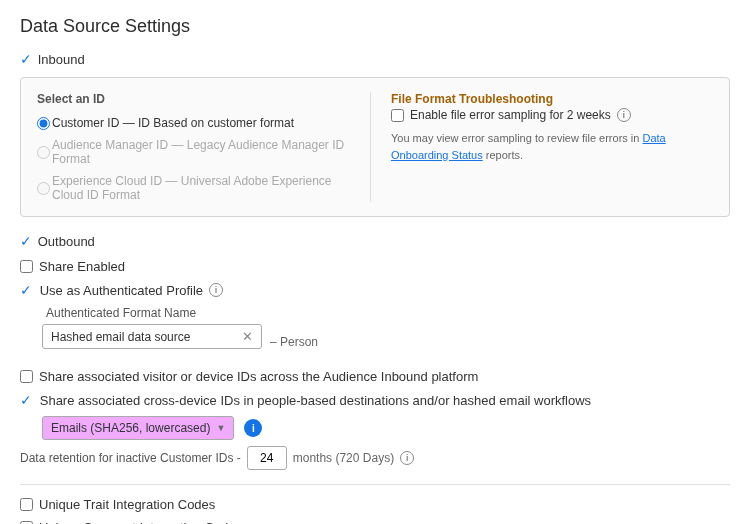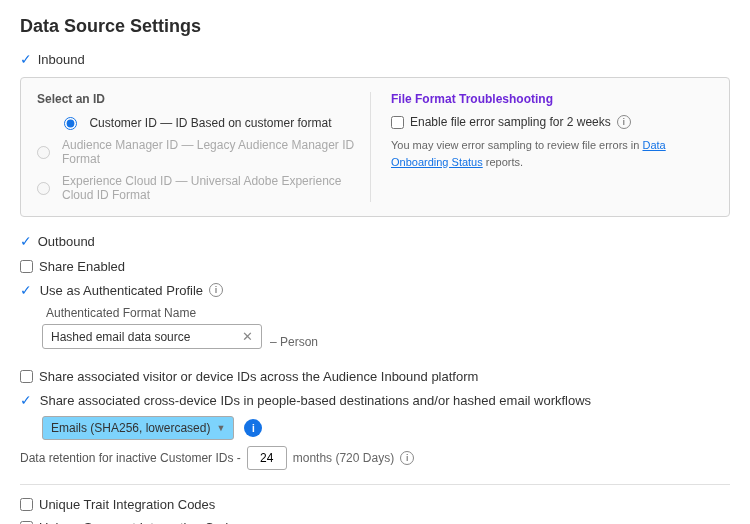--- a/index.html
+++ b/index.html
@@ -11,21 +11,21 @@
       width: 750px;
       min-height: 524px;
     }
     .page {
       background: #fff;
       padding: 16px 20px;
       min-height: 524px;
     }
     .page-title {
       font-size: 18px;
-      font-weight: 700;
+      font-weight: 400;
       color: #2c2c2c;
       margin-bottom: 14px;
     }
     .section-header {
       display: flex;
       align-items: center;
       margin-bottom: 10px;
       font-size: 13px;
       font-weight: 500;
       color: #333;
@@ -60,36 +60,35 @@
       margin-bottom: 10px;
     }
     .radio-group {
       display: flex;
       flex-direction: column;
       gap: 8px;
     }
     .radio-item {
       display: flex;
       align-items: center;
-      gap: 12px;
-      font-size: 12px;
-      color: #333;
-      justify-content: center;
+      gap: 2px;
+      font-size: 12px;
+      color: #333;
     }
     .radio-item.disabled {
       color: #aaa;
     }
     .radio-item input[type="radio"] {
       accent-color: #1473e6;
     }
     .file-format-label {
       font-size: 12px;
       font-weight: 600;
-      color: #6d28d9;
-      margin-bottom: 9px;
+      color: #a16207;
+      margin-bottom: 2px;
     }
     .checkbox-row {
       display: flex;
       align-items: center;
       gap: 6px;
       font-size: 12px;
       color: #333;
       margin-bottom: 8px;
     }
     .info-icon {
@@ -174,21 +173,21 @@
       align-items: center;
       gap: 10px;
       margin-bottom: 8px;
     }
     .dropdown-select {
       display: flex;
       align-items: center;
       border: 1px solid #aaa;
       border-radius: 3px;
       padding: 4px 8px;
-      background: #7dd3fc;
+      background: #f0abfc;
       font-size: 12px;
       color: #333;
       cursor: pointer;
       gap: 6px;
     }
     .dropdown-arrow {
       font-size: 9px;
       color: #666;
     }
     .info-circle {

